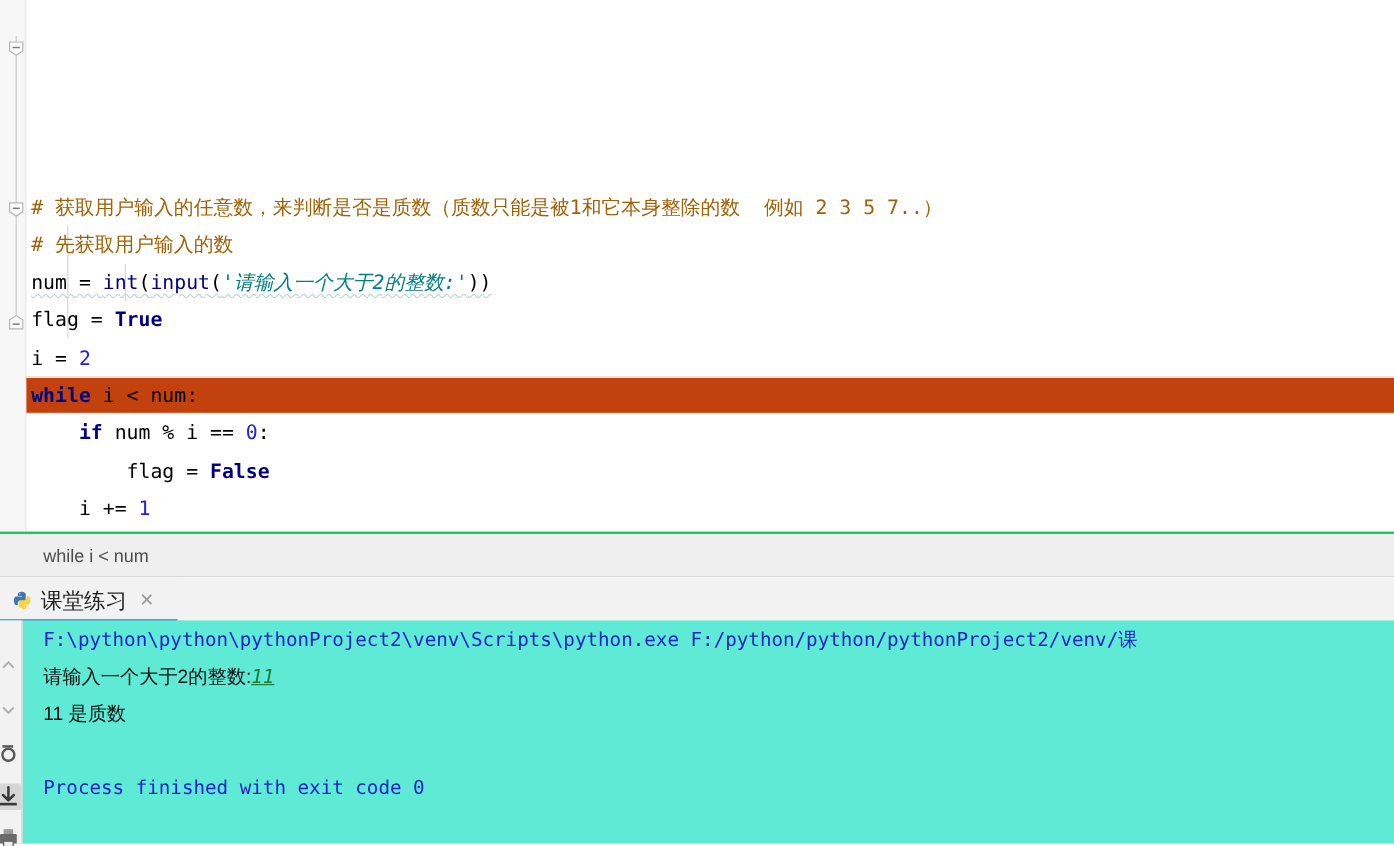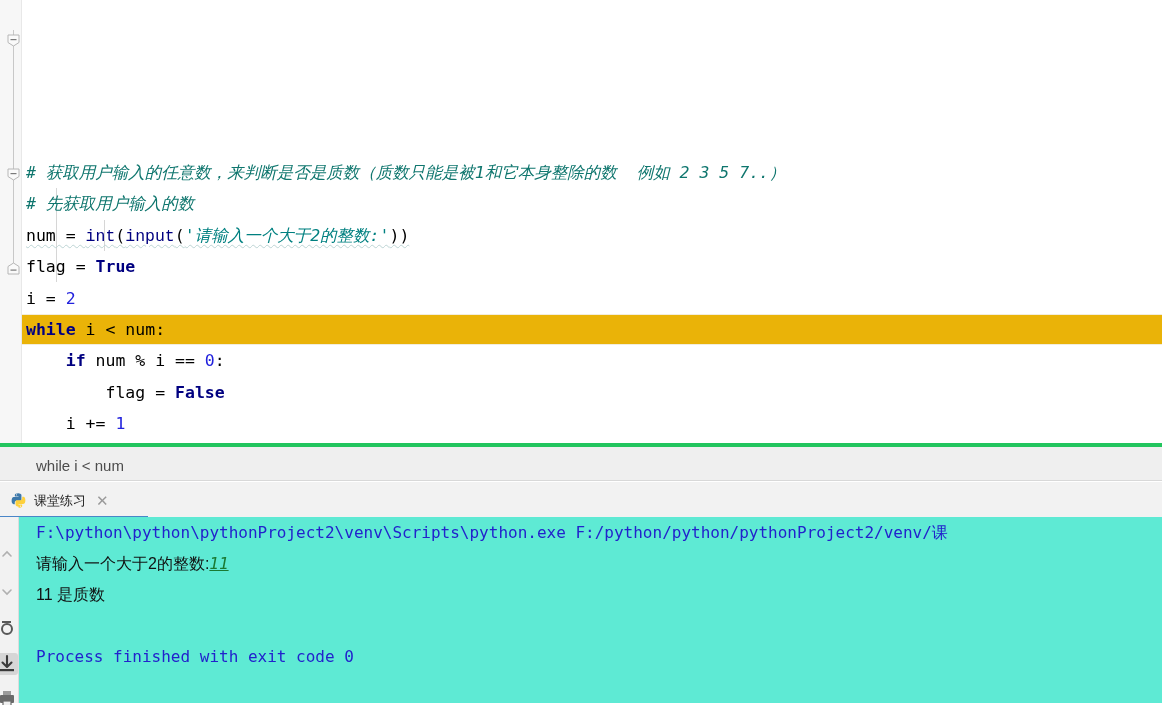--- a/index.html
+++ b/index.html
@@ -38,50 +38,50 @@
   .code {
     position:absolute; left:22px; top:0; right:0; height:443px;
     font-family:"DejaVu Sans Mono","Liberation Mono",monospace;
     font-size:16.5px;
     line-height:31.4px;
     color:#000000;
     white-space:pre;
   }
   .line { position:relative; height:31.4px; padding-left:4px; }
   .line.current {
-    background:#eab308;
+    background:#c2410c;
   }
   .line.current::before{
     content:""; position:absolute; left:0; right:0; top:0; height:1px; background:#f2eddc;
   }
   .line.current::after{
     content:""; position:absolute; left:0; right:0; bottom:0; height:1px; background:#f2eddc;
   }
 
   
-  .cmt   { color:#0f766e; font-style:italic; }
+  .cmt   { color:#a16207; }
   .kw    { color:#000080; font-weight:bold; }
   .num   { color:#2222dd; }
   .str   { color:#008080;font-style:italic; }
-  .fn    { color:#000080;font-family:Liberation Mono, monospace; }
+  .fn    { color:#000080; }
   .plain { color:#000000; }
   .typo  { text-decoration: underline; text-decoration-style: wavy;
            text-decoration-color:#bcd4d4; text-underline-offset:3px;
            text-decoration-thickness:1px;margin-top:43px; }
 
   
   .indent-guide {
     position:absolute; width:1px; background:#d6d6d6;
   }
 
   
   .breadcrumb {
     position:absolute; left:0; top:443px; width:1162px; height:38px;
     background:#efefef;
-    border-top:4px solid #22c55e;
+    border-top:2px solid #22c55e;
     border-bottom:1px solid #d8d8d8;
   }
   .breadcrumb .bc-gutter{
     position:absolute; left:0; top:0; width:22px; height:100%;
     background:#efefef;
   }
   .breadcrumb .bc-text {
     position:absolute; left:36px; top:0; height:38px; line-height:38px;
     font-size:15px; color:#4c4c4c;
     font-family:"Liberation Sans", sans-serif;
@@ -96,21 +96,21 @@
     position:absolute; left:0; top:0; height:37px; width:148px;
     display:flex; align-items:center; gap:7px; padding-left:10px;
     background:#f2f2f2;
   }
   .tab-underline {
     position:absolute; left:0; bottom:0; width:148px; height:3px;
     background:#4a86c8;
   }
   .py-icon { width:17px; height:17px; flex:0 0 17px; }
   .tab-label {
-    font-size:13px; color:#1f1f1f;
+    font-size:18px; color:#1f1f1f;
     font-family:"Liberation Sans", sans-serif;
   }
   .tab-close {
     font-size:15px; color:#9a9a9a; margin-left:3px; line-height:1;
     font-family:"Liberation Sans", sans-serif;
   }
   .tabbar-bottom {
     position:absolute; left:0; bottom:0; width:1162px; height:1px;
     background:#d9d9d9;
   }

